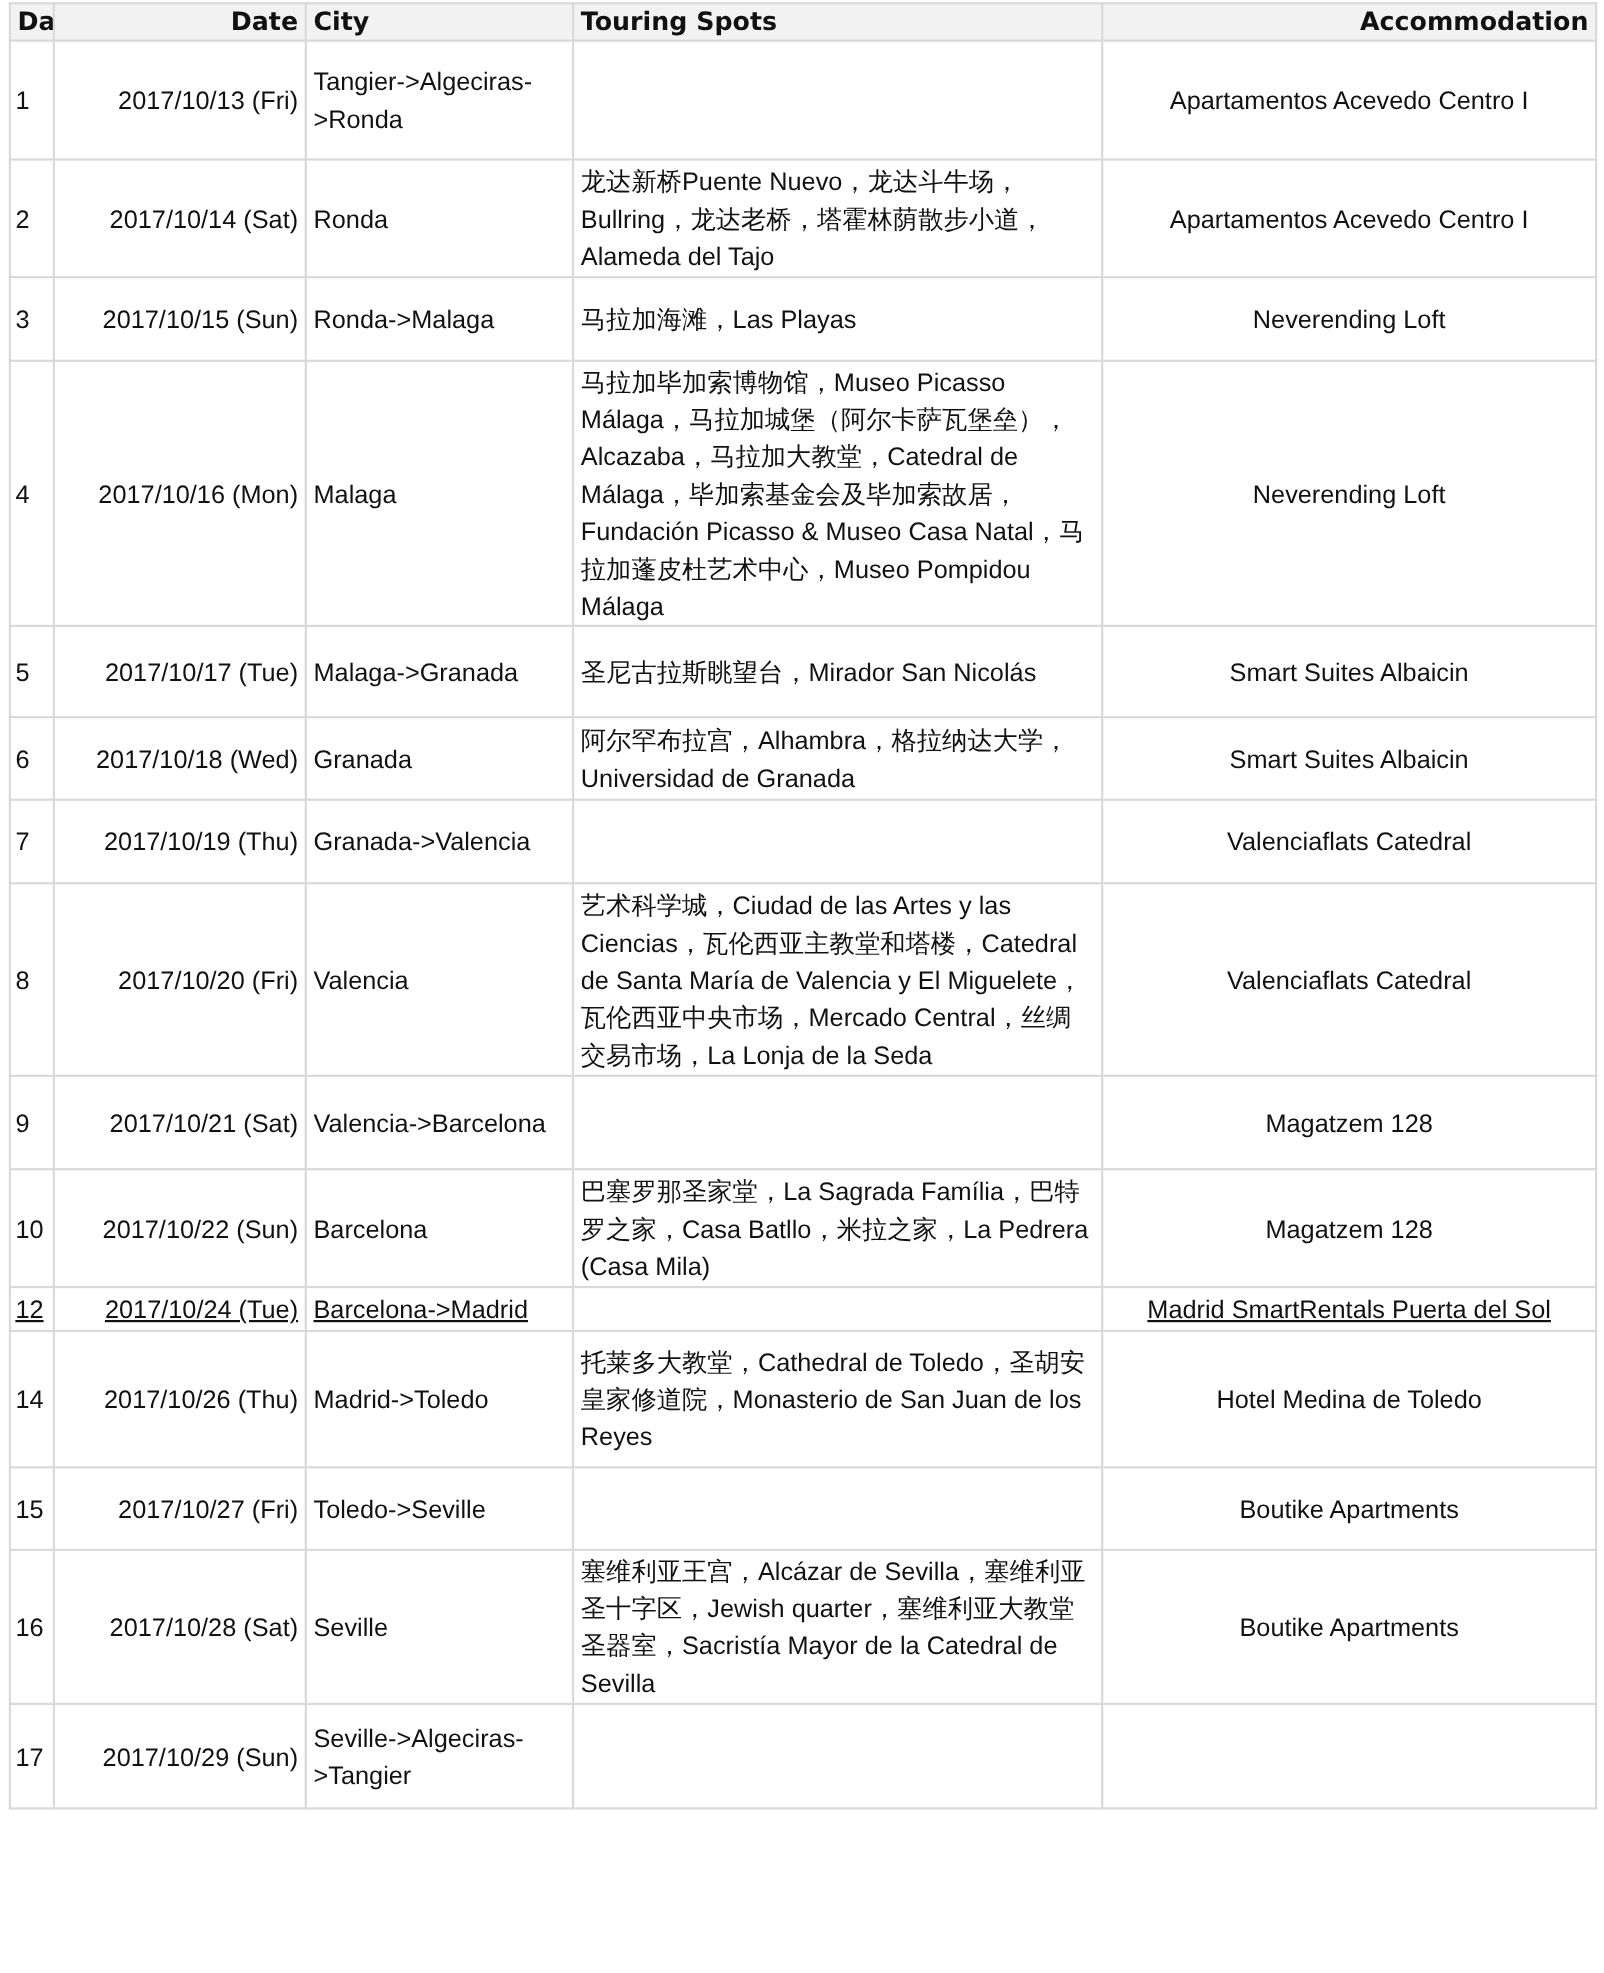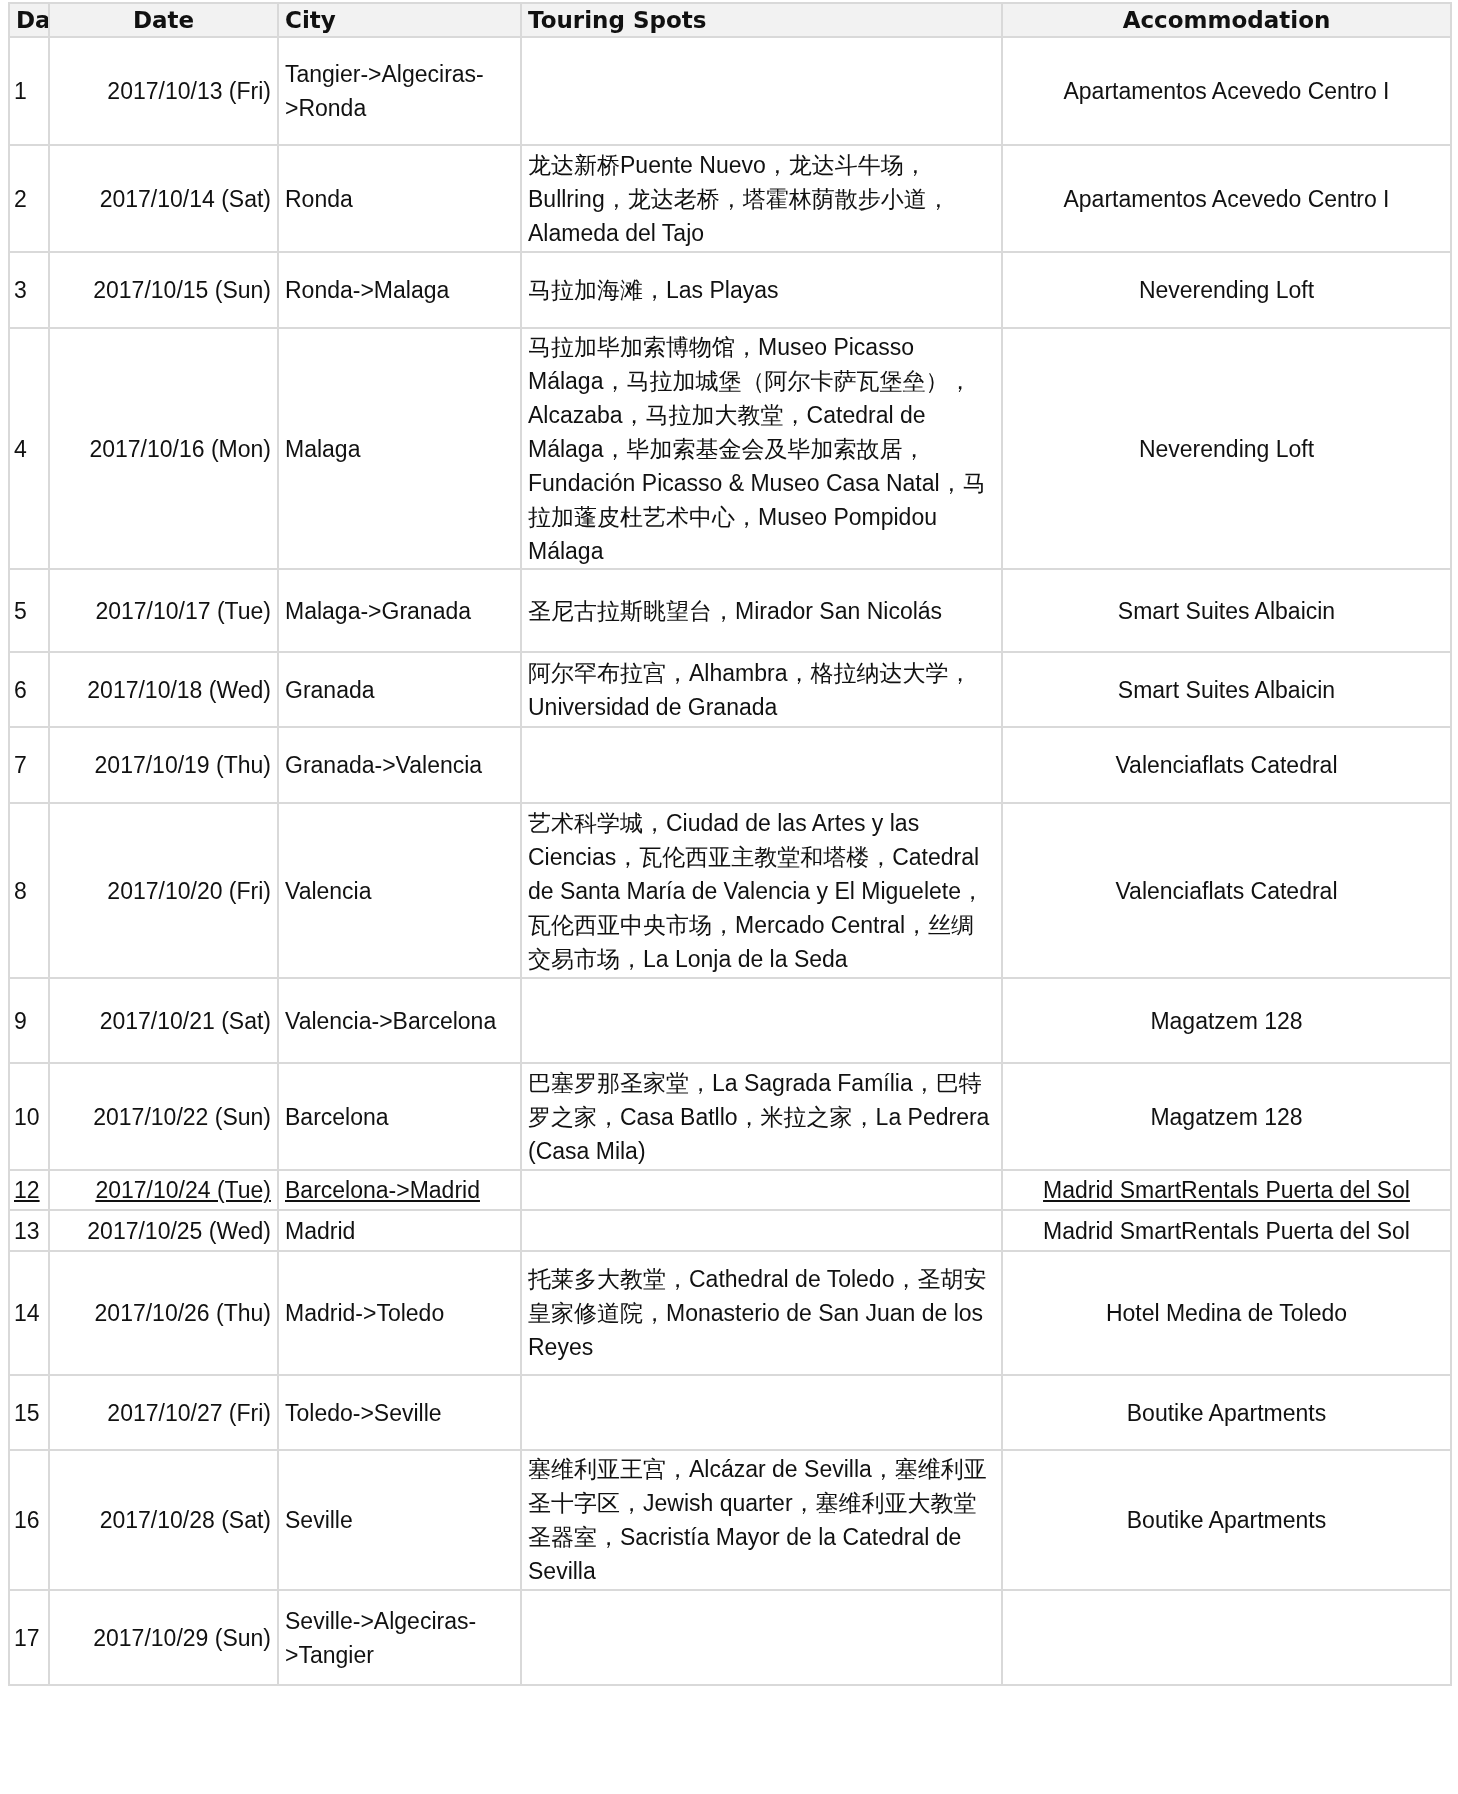--- a/index.html
+++ b/index.html
@@ -4,21 +4,21 @@
 <style>
   html, body { margin:0; padding:0; background:#ffffff; }
   body { width:1458px; height:1794px; overflow:hidden; position:relative;
          font-family:"Liberation Sans", "DejaVu Sans", sans-serif; color:#111; }
   .sheet { position:absolute; left:8px; top:2px; width:1442px; }
   table { border-collapse:collapse; table-layout:fixed; width:1442px; }
   th, td { border:2px solid #d9d9d9; padding:0 6px; font-size:23px; line-height:34px;
            vertical-align:middle; overflow:hidden; }
   th { background:#f2f2f2; font-family:"DejaVu Sans", sans-serif; font-weight:bold;
        font-size:23px; height:32px; line-height:30px; white-space:nowrap; text-align:left; }
-  th.c-date, th.c-acc { text-align:center; }
+  th.c-date, th.c-acc { text-align:right; }
   td.c-day { text-align:left; padding-left:4px; }
   td.c-date { text-align:right; white-space:nowrap; }
   td.c-acc { text-align:center; white-space:nowrap; }
   td.c-spots { padding-top:0; }
   col.k-day { width:40px; } col.k-date { width:229px; } col.k-city { width:243px; }
   col.k-spots { width:481px; } col.k-acc { width:449px; }
 </style>
 </head>
 <body>
 
@@ -111,27 +111,20 @@
           <td class="c-spots">巴塞罗那圣家堂，La Sagrada Família，巴特罗之家，Casa Batllo，米拉之家，La Pedrera (Casa Mila)</td>
           <td class="c-acc">Magatzem 128</td>
         </tr>
         <tr style="height: 40px; text-decoration: underline;">
           <td class="c-day">12</td>
           <td class="c-date">2017/10/24 (Tue)</td>
           <td class="c-city">Barcelona-&gt;Madrid</td>
           <td class="c-spots"></td>
           <td class="c-acc">Madrid SmartRentals Puerta del Sol</td>
         </tr>
-        <tr style="height: 41px;">
-          <td class="c-day">13</td>
-          <td class="c-date">2017/10/25 (Wed)</td>
-          <td class="c-city">Madrid</td>
-          <td class="c-spots"></td>
-          <td class="c-acc">Madrid SmartRentals Puerta del Sol</td>
-        </tr>
         <tr style="height: 124px;">
           <td class="c-day">14</td>
           <td class="c-date">2017/10/26 (Thu)</td>
           <td class="c-city">Madrid-&gt;Toledo</td>
           <td class="c-spots">托莱多大教堂，Cathedral de Toledo，圣胡安皇家修道院，Monasterio de San Juan de los Reyes</td>
           <td class="c-acc">Hotel Medina de Toledo</td>
         </tr>
         <tr style="height: 75px;">
           <td class="c-day">15</td>
           <td class="c-date">2017/10/27 (Fri)</td>

